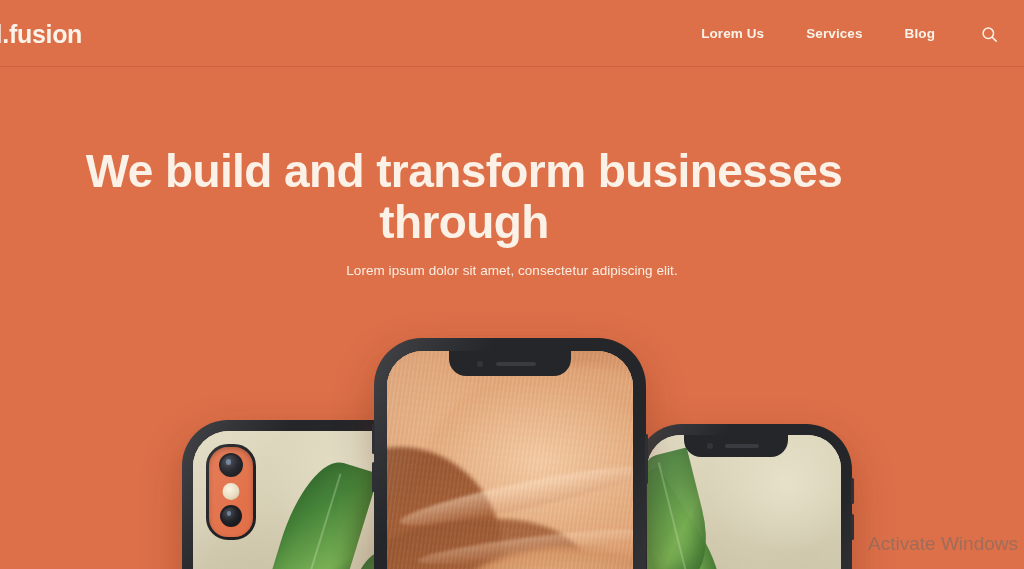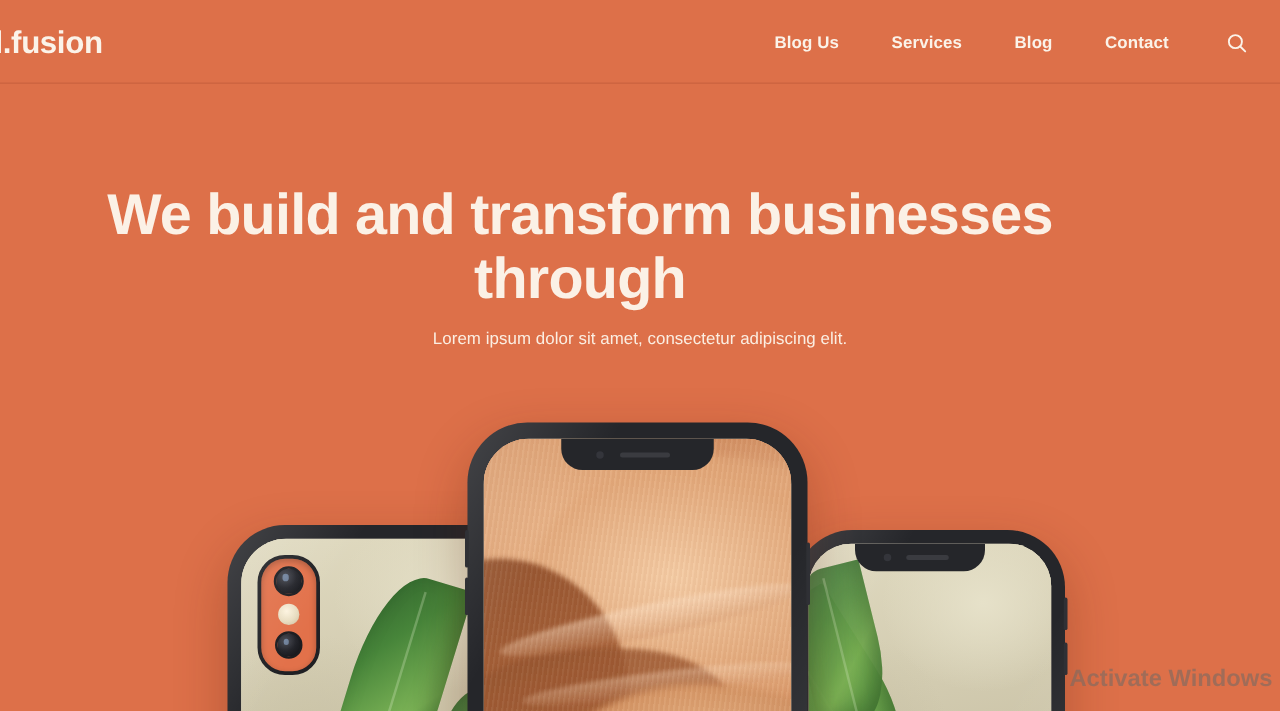--- a/index.html
+++ b/index.html
@@ -180,21 +180,21 @@
     background:radial-gradient(circle at 40% 35%, #fdf4e0 0%, #e8dcc0 55%, #c9bb9b 100%);
   }
 
   
   #watermark {
     position:absolute; right:6px; bottom:12px;
     text-align:left; z-index:60;
     user-select:none;
   }
   #wm-title {
-    font-size:19px; font-weight:700;
+    font-size:19px; font-weight:400;
     color:rgba(122,106,98,0.62);
     line-height:26px; white-space:nowrap;
   }
   #wm-sub {
     font-size:12.5px; font-weight:400;
     color:rgba(122,106,98,0.55);
     line-height:18px; white-space:nowrap;
   }
 </style>
 </head>
@@ -283,24 +283,23 @@
     <h1 id="hero-heading">
       <span class="hl">We build and transform businesses through</span>
     </h1>
     <p id="hero-sub">Lorem ipsum dolor sit amet, consectetur adipiscing elit.</p>
   </div>
 
   <div id="header">
     <div id="logo">el.fusion</div>
 
     <nav id="nav">
-      <a class="nav-item">Blog Us</a>
+      <a class="nav-item">Lorem Us</a>
       <a class="nav-item">Services</a>
       <a class="nav-item">Blog</a>
-      <a class="nav-item">Contact</a>
     </nav>
 
     <div id="search-btn">
       <svg width="19" height="19" viewBox="0 0 24 24" fill="none">
         <circle cx="10.5" cy="10.5" r="6.6" stroke="#fbf3e9" stroke-width="1.9"></circle>
         <line x1="15.4" y1="15.4" x2="20.4" y2="20.4" stroke="#fbf3e9" stroke-width="1.9" stroke-linecap="round"></line>
       </svg>
     </div>
 
     <div id="header-divider"></div>

